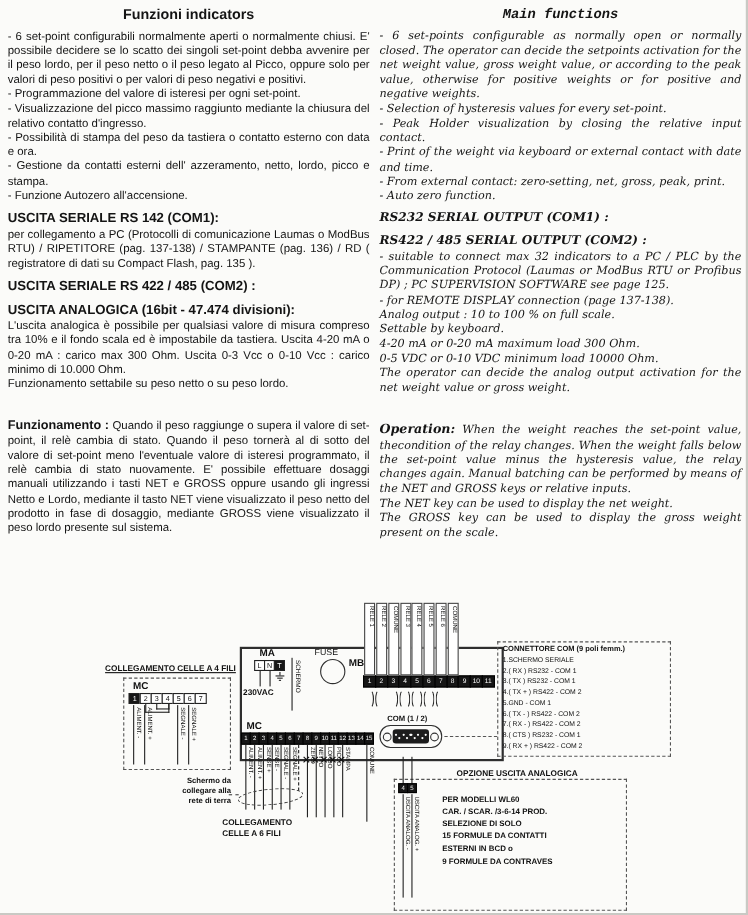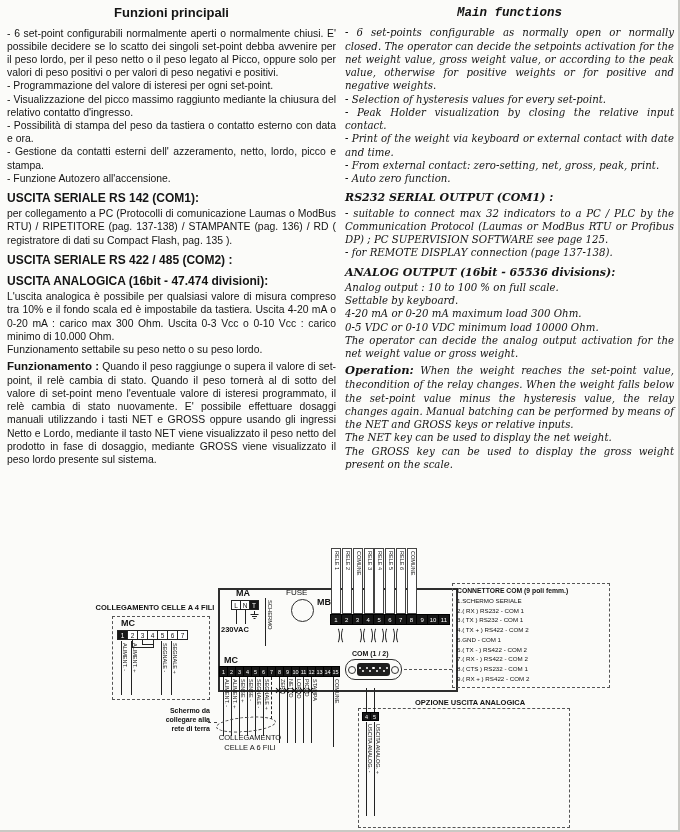--- a/index.html
+++ b/index.html
@@ -9,42 +9,42 @@
   
   .col{position:absolute;top:5px;width:329px;text-align:justify;}
   .col-left{left:7px;font-family:"Liberation Sans",sans-serif;font-size:10.4px;line-height:1.27;}
   .col-right{left:345px;font-family:"DejaVu Serif",serif;font-style:italic;font-size:10.2px;line-height:1.3;}
   .col h1{margin:0 0 5px 0;text-align:center;font-size:13px;}
   .col-right h1{font-size:12.5px;font-family:Liberation Mono, monospace;}
   .col h2{margin:6px 0 1px 0;font-size:12px;}
   .col-right h2{font-size:11px;}
   .b{margin:0;}
   .pre{white-space:pre-line;}
-  .op{margin-top:3px;}
+  .op{margin-top:24px;}
   .op b{font-size:11.5px;}
   
   .diagram{position:absolute;left:0;top:540px;width:680px;height:292px;
            font-family:"Liberation Sans",sans-serif;color:#111;}
   .diagram .abs{position:absolute;}
   .lblB{position:absolute;font-weight:bold;}
   .w{position:absolute;width:0;border-left:1px solid #222;}
   .wd{border-left-style:dashed;}
   .grp{display:contents;}
   
   .strip{position:absolute;display:flex;}
   .cell{flex:0 0 auto;width:11px;height:10px;border:1px solid #222;background:#fff;
         display:flex;align-items:center;justify-content:center;font-size:6.5px;
         box-sizing:border-box;margin-left:-1px;}
   .cell:first-child{margin-left:0;}
   .dark .cell{background:#161616;color:#fff;border-color:#000;}
   
   .vlab{position:absolute;writing-mode:vertical-rl;font-size:5.5px;line-height:1.15;
         border-left:1px solid #222;padding-top:2px;white-space:nowrap;}
   
-  .c4-title{left:88px;top:63px;width:134px;text-align:center;font-size:7.5px;}
+  .c4-title{left:88px;top:63px;width:134px;text-align:center;font-size:7.5px;text-decoration:underline;}
   .c4-box{left:112px;top:76px;width:96px;height:82px;border:1.5px dashed #555;}
   .c4-mc{left:121px;top:78px;font-size:9px;}
   .c4-strip{left:117px;top:90px;}
   .c4-strip .cell:first-child{background:#161616;color:#fff;}
   .c4-labels .vlab{top:101px;height:52px;}
   .c4-labels .vlab:nth-child(1){left:121px;}
   .c4-labels .vlab:nth-child(2){left:131px;}
   .c4-labels .vlab:nth-child(3){left:161px;}
   .c4-labels .vlab:nth-child(4){left:171px;}
   .j{position:absolute;border:1px solid #222;border-top:none;}
@@ -102,21 +102,21 @@
   .c6-labels .vlab:nth-child(2){left:231px;}
   .c6-labels .vlab:nth-child(3){left:239px;}
   .c6-labels .vlab:nth-child(4){left:247px;}
   .c6-labels .vlab:nth-child(5){left:255px;}
   .c6-labels .vlab:nth-child(6){left:263px;}
   .shw{left:271px;top:137px;height:42px;}
   .shield-ellipse{left:216px;top:177px;width:58px;height:13px;border:1.2px dashed #444;
                   border-radius:50%;transform:rotate(-5deg);}
   .shield-link{left:208px;top:182px;width:9px;border-top:1.2px dashed #444;}
   .shield-note{left:134px;top:166px;width:76px;text-align:right;font-size:7px;font-weight:bold;line-height:1.3;}
-  .c6-title{left:202px;top:193px;width:96px;text-align:center;font-size:7.5px;font-weight:normal;line-height:1.3;}
+  .c6-title{left:202px;top:203px;width:96px;text-align:left;font-size:7.5px;font-weight:bold;line-height:1.3;}
   .inp-labels .vlab{top:137px;height:64px;}
   .inp-labels .vlab:nth-child(1){left:279px;}
   .inp-labels .vlab:nth-child(2){left:287px;}
   .inp-labels .vlab:nth-child(3){left:295px;}
   .inp-labels .vlab:nth-child(4){left:303px;}
   .inp-labels .vlab:nth-child(5){left:311px;}
   .inp-labels .vlab:nth-child(6){left:333px;height:68px;}
   .xmark{position:absolute;top:147px;width:7px;height:7px;}
   .xmark::before,.xmark::after{content:"";position:absolute;left:0;top:3px;width:7px;height:1.1px;background:#111;}
   .xmark::before{transform:rotate(45deg);}
@@ -138,38 +138,38 @@
   .an-labels .vlab:nth-child(1){left:366px;}
   .an-labels .vlab:nth-child(2){left:374px;}
   .an-text{left:402px;top:181px;font-size:7.2px;font-weight:bold;line-height:1.55;}
 </style>
 </head>
 <body>
 
 <div class="page">
 
   <section class="col col-left">
-    <h1>Funzioni principali</h1>
+    <h1>Funzioni indicators</h1>
     <div class="grp"><p class="b">- 6 set-point configurabili normalmente aperti o normalmente chiusi. E' possibile decidere se lo scatto dei singoli set-point debba avvenire per il peso lordo, per il peso netto o il peso legato al Picco, oppure solo per valori di peso positivi o per valori di peso negativi e positivi.</p><p class="b">- Programmazione del valore di isteresi per ogni set-point.</p><p class="b">- Visualizzazione del picco massimo raggiunto mediante la chiusura del relativo contatto d'ingresso.</p><p class="b">- Possibilità di stampa del peso da tastiera o contatto esterno con data e ora.</p><p class="b">- Gestione da contatti esterni dell' azzeramento, netto, lordo, picco e stampa.</p><p class="b">- Funzione Autozero all'accensione.</p></div>
     <h2>USCITA SERIALE RS 142 (COM1):</h2>
     <p class="b pre">per collegamento a PC (Protocolli di comunicazione Laumas o ModBus RTU) / RIPETITORE (pag. 137-138) / STAMPANTE (pag. 136) / RD ( registratore di dati su Compact Flash, pag. 135 ).</p>
     <h2>USCITA SERIALE RS 422 / 485 (COM2) :</h2>
     <h2>USCITA ANALOGICA (16bit - 47.474 divisioni):</h2>
     <p class="b pre">L'uscita analogica è possibile per qualsiasi valore di misura compreso tra 10% e il fondo scala ed è impostabile da tastiera. Uscita 4-20 mA o 0-20 mA : carico max 300 Ohm. Uscita 0-3 Vcc o 0-10 Vcc : carico minimo di 10.000 Ohm.
 Funzionamento settabile su peso netto o su peso lordo.</p>
     <p class="b op"><b>Funzionamento :</b> <span class="pre">Quando il peso raggiunge o supera il valore di set-point, il relè cambia di stato. Quando il peso tornerà al di sotto del valore di set-point meno l'eventuale valore di isteresi programmato, il relè cambia di stato nuovamente. E' possibile effettuare dosaggi manuali utilizzando i tasti NET e GROSS oppure usando gli ingressi Netto e Lordo, mediante il tasto NET viene visualizzato il peso netto del prodotto in fase di dosaggio, mediante GROSS viene visualizzato il peso lordo presente sul sistema.</span></p>
   </section>
 
   <section class="col col-right">
     <h1>Main functions</h1>
     <div class="grp"><p class="b">- 6 set-points configurable as normally open or normally closed. The operator can decide the setpoints activation for the net weight value, gross weight value, or according to the peak value, otherwise for positive weights or for positive and negative weights.</p><p class="b">- Selection of hysteresis values for every set-point.</p><p class="b">- Peak Holder visualization by closing the relative input contact.</p><p class="b">- Print of the weight via keyboard or external contact with date and time.</p><p class="b">- From external contact: zero-setting, net, gross, peak, print.</p><p class="b">- Auto zero function.</p></div>
     <h2>RS232 SERIAL OUTPUT (COM1) :</h2>
+    <h2>RS422 / 485 SERIAL OUTPUT (COM2) :</h2>
     <p class="b pre">- suitable to connect max 32 indicators to a PC / PLC by the Communication Protocol (Laumas or ModBus RTU or Profibus DP) ; PC SUPERVISION SOFTWARE see page 125.
 - for REMOTE DISPLAY connection (page 137-138).</p>
-    <h2>ANALOG OUTPUT  (16bit - 65536 divisions):</h2>
     <p class="b pre">Analog output : 10 to 100 % on full scale.
 Settable by keyboard.
 4-20 mA or 0-20 mA  maximum load 300 Ohm.
 0-5 VDC or 0-10 VDC minimum load 10000 Ohm.
 The operator can decide the analog output activation for the net weight value or gross weight.</p>
     <p class="b op"><b>Operation:</b> <span class="pre">When the weight reaches the set-point value, thecondition of the relay changes. When the weight falls below the set-point value minus the hysteresis value, the relay changes again. Manual batching can be performed by means of the NET and GROSS keys or relative inputs.
 The NET key can be used to display the net weight.
 The GROSS key can be used to display the gross weight present on the scale.</span></p>
   </section>
 
@@ -325,15 +325,21 @@
     
     <div class="abs lblB an-title">OPZIONE USCITA ANALOGICA</div>
     <div class="abs an-box"></div>
     <div class="w anw1"></div>
     <div class="w anw2"></div>
     <div class="strip dark an-strip">
         <span class="cell">4</span>
         <span class="cell">5</span>
       </div>
     <div class="grp an-labels"><span class="vlab">USCITA ANALOG. -</span><span class="vlab">USCITA ANALOG. +</span></div>
+    <div class="abs an-text pre">PER MODELLI WL60
+CAR. / SCAR. /3-6-14 PROD.
+SELEZIONE DI SOLO
+15 FORMULE DA CONTATTI
+ESTERNI IN BCD o
+9 FORMULE DA CONTRAVES</div>
 
   </div>
 </div>
 
 </body></html>

